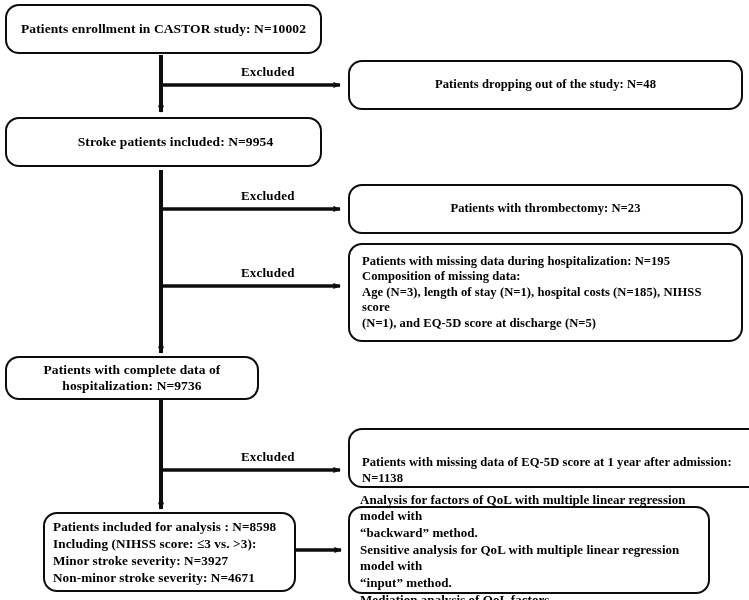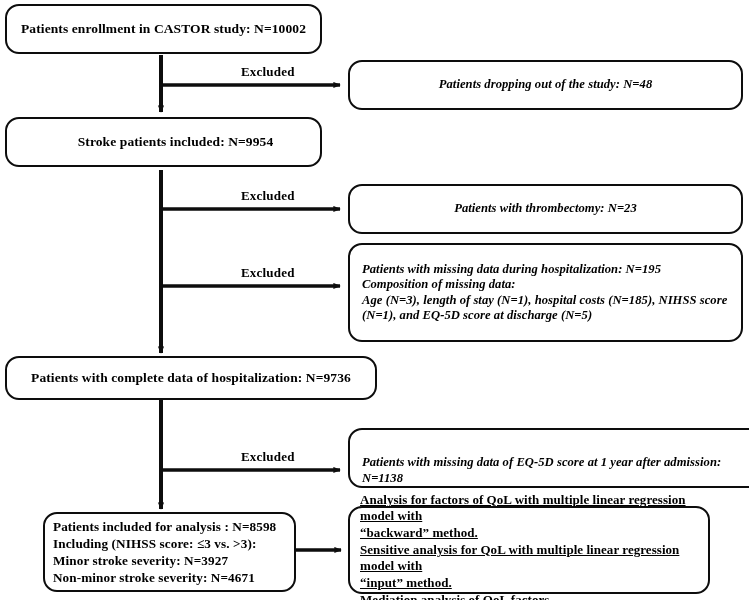--- a/index.html
+++ b/index.html
@@ -37,21 +37,20 @@
   }
   
   .left-node .node-text {
     text-align: center;
     font-size: 13.5px;
     letter-spacing: 0.1px;
     padding: 0 8px;
   }
   
   .right-node .node-text {
-    font-style: italic;
     font-size: 12.6px;
     text-align: left;
     padding: 0 12px;
     letter-spacing: 0.05px;
   }
   .right-node.centered .node-text {
     text-align: center;
   }
   
   .analysis-node .node-text {
@@ -134,21 +133,21 @@
   </svg>
 
   <div class="node left-node" style="left:5px; top:4px; width:317px; height:50px;">
     <div class="node-text">Patients enrollment in CASTOR study: N=10002</div>
   </div>
 
   <div class="node left-node" style="left:5px; top:117px; width:317px; height:50px;padding-left:24px;">
     <div class="node-text">Stroke patients included: N=9954</div>
   </div>
 
-  <div class="node left-node" style="left:5px; top:356px; width:372px; height:44px;">
+  <div class="node left-node" style="left:5px; top:356px; width:254px; height:44px;">
     <div class="node-text">Patients with complete data of hospitalization: N=9736</div>
   </div>
 
   <div class="node left-node summary-node" style="left:43px; top:512px; width:253px; height:80px;">
     <div class="node-text">Patients included for analysis : N=8598
 Including (NIHSS score: ≤3 vs. &gt;3):
    Minor stroke severity: N=3927
    Non-minor stroke severity: N=4671</div>
   </div>
 
@@ -165,21 +164,21 @@
 Composition of missing data:
  Age (N=3), length of stay (N=1), hospital costs (N=185), NIHSS score
 (N=1), and EQ-5D score at discharge (N=5)</div>
   </div>
 
   <div class="node right-node" style="left:348px; top:428px; width:451px; height:60px;align-items:flex-end;">
     <div class="node-text">Patients with missing data of EQ-5D score at 1 year after admission:
 N=1138</div>
   </div>
 
-  <div class="node right-node analysis-node" style="left:348px; top:506px; width:362px; height:88px;text-decoration:underline;">
+  <div class="node right-node analysis-node" style="left:348px; top:506px; width:362px; height:88px;">
     <div class="node-text">Analysis for factors of QoL with multiple linear regression model with
 “backward” method.
 Sensitive analysis for QoL with multiple linear regression model with
 “input” method.
 Mediation analysis of QoL factors.</div>
   </div>
 
   <div class="edge-label" style="left:225px; top:64px;"><span>Excluded</span></div>
 
   <div class="edge-label" style="left:225px; top:188px;"><span>Excluded</span></div>

